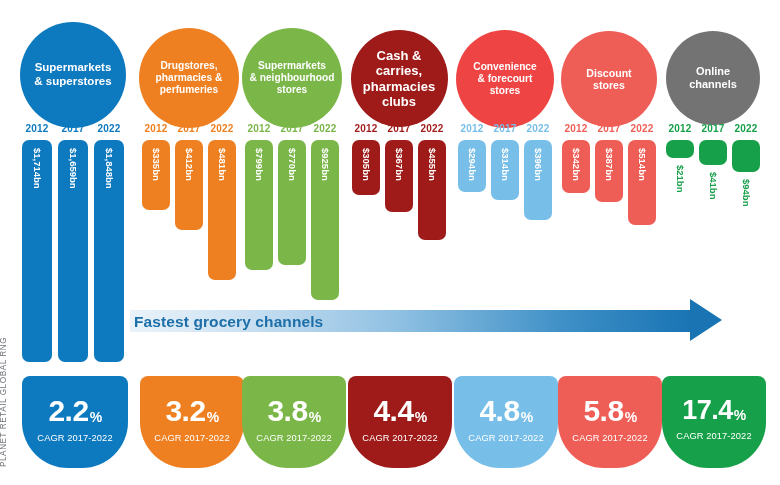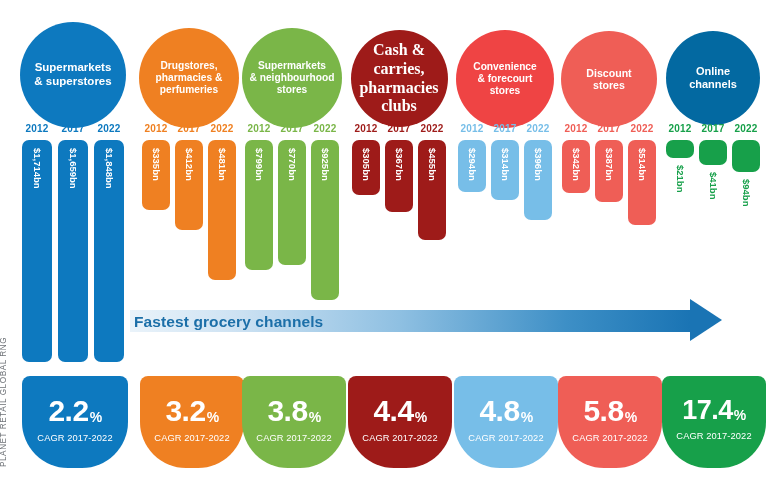--- a/index.html
+++ b/index.html
@@ -168,21 +168,21 @@
         <div class="year" style="position: absolute; left: 33px; width: 28px; top: 123px; color: rgb(122, 182, 72);">2017</div>
         <div class="year" style="position: absolute; left: 66px; width: 28px; top: 123px; color: rgb(122, 182, 72);">2022</div>
         <div class="bar" style="position: absolute; left: 0px; top: 140px; width: 28px; height: 130px; background: rgb(122, 182, 72);"></div>
         <div style="position: absolute; left: 14px; white-space: nowrap; font-size: 9.5px; font-weight: bold; transform-origin: left top; transform: rotate(90deg) translateY(-50%); top: 148px; color: rgb(255, 255, 255);">$799bn</div>
         <div class="bar" style="position: absolute; left: 33px; top: 140px; width: 28px; height: 125px; background: rgb(122, 182, 72);"></div>
         <div style="position: absolute; left: 47px; white-space: nowrap; font-size: 9.5px; font-weight: bold; transform-origin: left top; transform: rotate(90deg) translateY(-50%); top: 148px; color: rgb(255, 255, 255);">$770bn</div>
         <div class="bar" style="position: absolute; left: 66px; top: 140px; width: 28px; height: 160px; background: rgb(122, 182, 72);"></div>
         <div style="position: absolute; left: 80px; white-space: nowrap; font-size: 9.5px; font-weight: bold; transform-origin: left top; transform: rotate(90deg) translateY(-50%); top: 148px; color: rgb(255, 255, 255);">$925bn</div>
       </div>
       <div class="col" style="left: 352px; width: 94px;">
-        <div class="bubble" style="background: rgb(158, 27, 25); width: 97px; height: 97px; top: 30px; left: -1.5px; font-size: 16px; font-family: Liberation Serif, serif;">
+        <div class="bubble" style="background: rgb(158, 27, 25); width: 97px; height: 97px; top: 30px; left: -1.5px; font-size: 13px;">
           <div>
             <div>Cash &amp; carries,</div>
             <div>pharmacies</div>
             <div>clubs</div>
           </div>
         </div>
         <div class="year" style="position: absolute; left: 0px; width: 28px; top: 123px; color: rgb(158, 27, 25);">2012</div>
         <div class="year" style="position: absolute; left: 33px; width: 28px; top: 123px; color: rgb(158, 27, 25);">2017</div>
         <div class="year" style="position: absolute; left: 66px; width: 28px; top: 123px; color: rgb(158, 27, 25);">2022</div>
         <div class="bar" style="position: absolute; left: 0px; top: 140px; width: 28px; height: 55px; background: rgb(158, 27, 25);"></div>
@@ -221,21 +221,21 @@
         <div class="year" style="position: absolute; left: 33px; width: 28px; top: 123px; color: rgb(239, 94, 86);">2017</div>
         <div class="year" style="position: absolute; left: 66px; width: 28px; top: 123px; color: rgb(239, 94, 86);">2022</div>
         <div class="bar" style="position: absolute; left: 0px; top: 140px; width: 28px; height: 53px; background: rgb(239, 94, 86);"></div>
         <div style="position: absolute; left: 14px; white-space: nowrap; font-size: 9.5px; font-weight: bold; transform-origin: left top; transform: rotate(90deg) translateY(-50%); top: 148px; color: rgb(255, 255, 255);">$342bn</div>
         <div class="bar" style="position: absolute; left: 33px; top: 140px; width: 28px; height: 62px; background: rgb(239, 94, 86);"></div>
         <div style="position: absolute; left: 47px; white-space: nowrap; font-size: 9.5px; font-weight: bold; transform-origin: left top; transform: rotate(90deg) translateY(-50%); top: 148px; color: rgb(255, 255, 255);">$387bn</div>
         <div class="bar" style="position: absolute; left: 66px; top: 140px; width: 28px; height: 85px; background: rgb(239, 94, 86);"></div>
         <div style="position: absolute; left: 80px; white-space: nowrap; font-size: 9.5px; font-weight: bold; transform-origin: left top; transform: rotate(90deg) translateY(-50%); top: 148px; color: rgb(255, 255, 255);">$514bn</div>
       </div>
       <div class="col" style="left: 666px; width: 94px;">
-        <div class="bubble" style="background: #0369a1; width: 94px; height: 94px; top: 31px; left: 0px; font-size: 11px;">
+        <div class="bubble" style="background: #737373; width: 94px; height: 94px; top: 31px; left: 0px; font-size: 11px;">
           <div>
             <div>Online</div>
             <div>channels</div>
           </div>
         </div>
         <div class="year" style="position: absolute; left: 0px; width: 28px; top: 123px; color: rgb(23, 160, 74);">2012</div>
         <div class="year" style="position: absolute; left: 33px; width: 28px; top: 123px; color: rgb(23, 160, 74);">2017</div>
         <div class="year" style="position: absolute; left: 66px; width: 28px; top: 123px; color: rgb(23, 160, 74);">2022</div>
         <div class="bar" style="position: absolute; left: 0px; top: 140px; width: 28px; height: 18px; background: rgb(23, 160, 74);"></div>
         <div style="position: absolute; left: 14px; white-space: nowrap; font-size: 9.5px; font-weight: bold; transform-origin: left top; transform: rotate(90deg) translateY(-50%); top: 165px; color: rgb(23, 160, 74);">$21bn</div>

